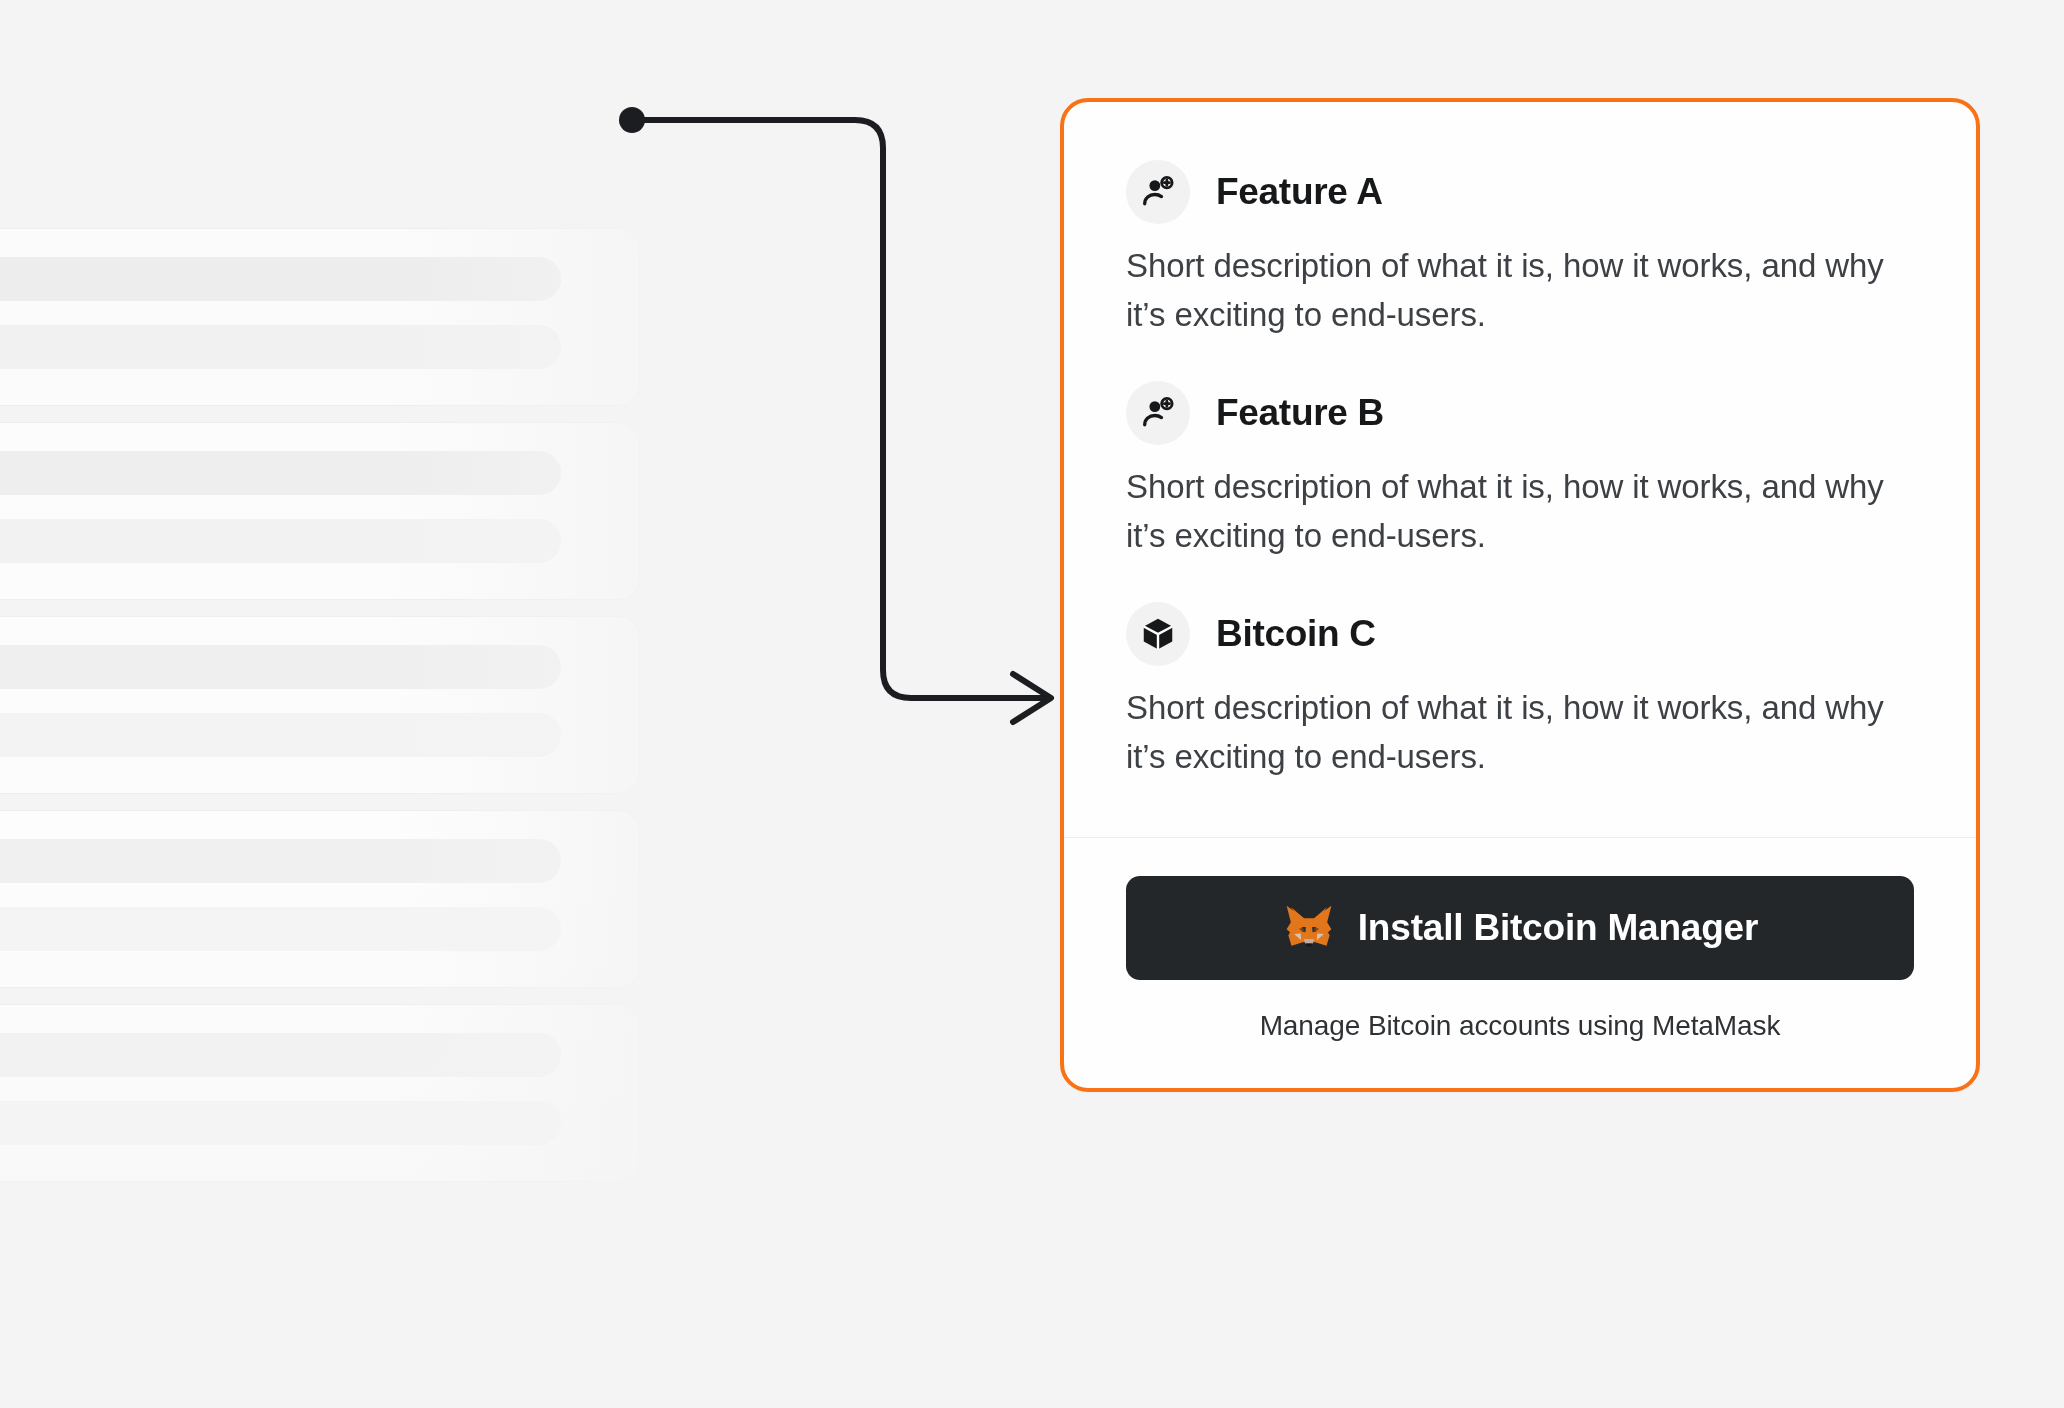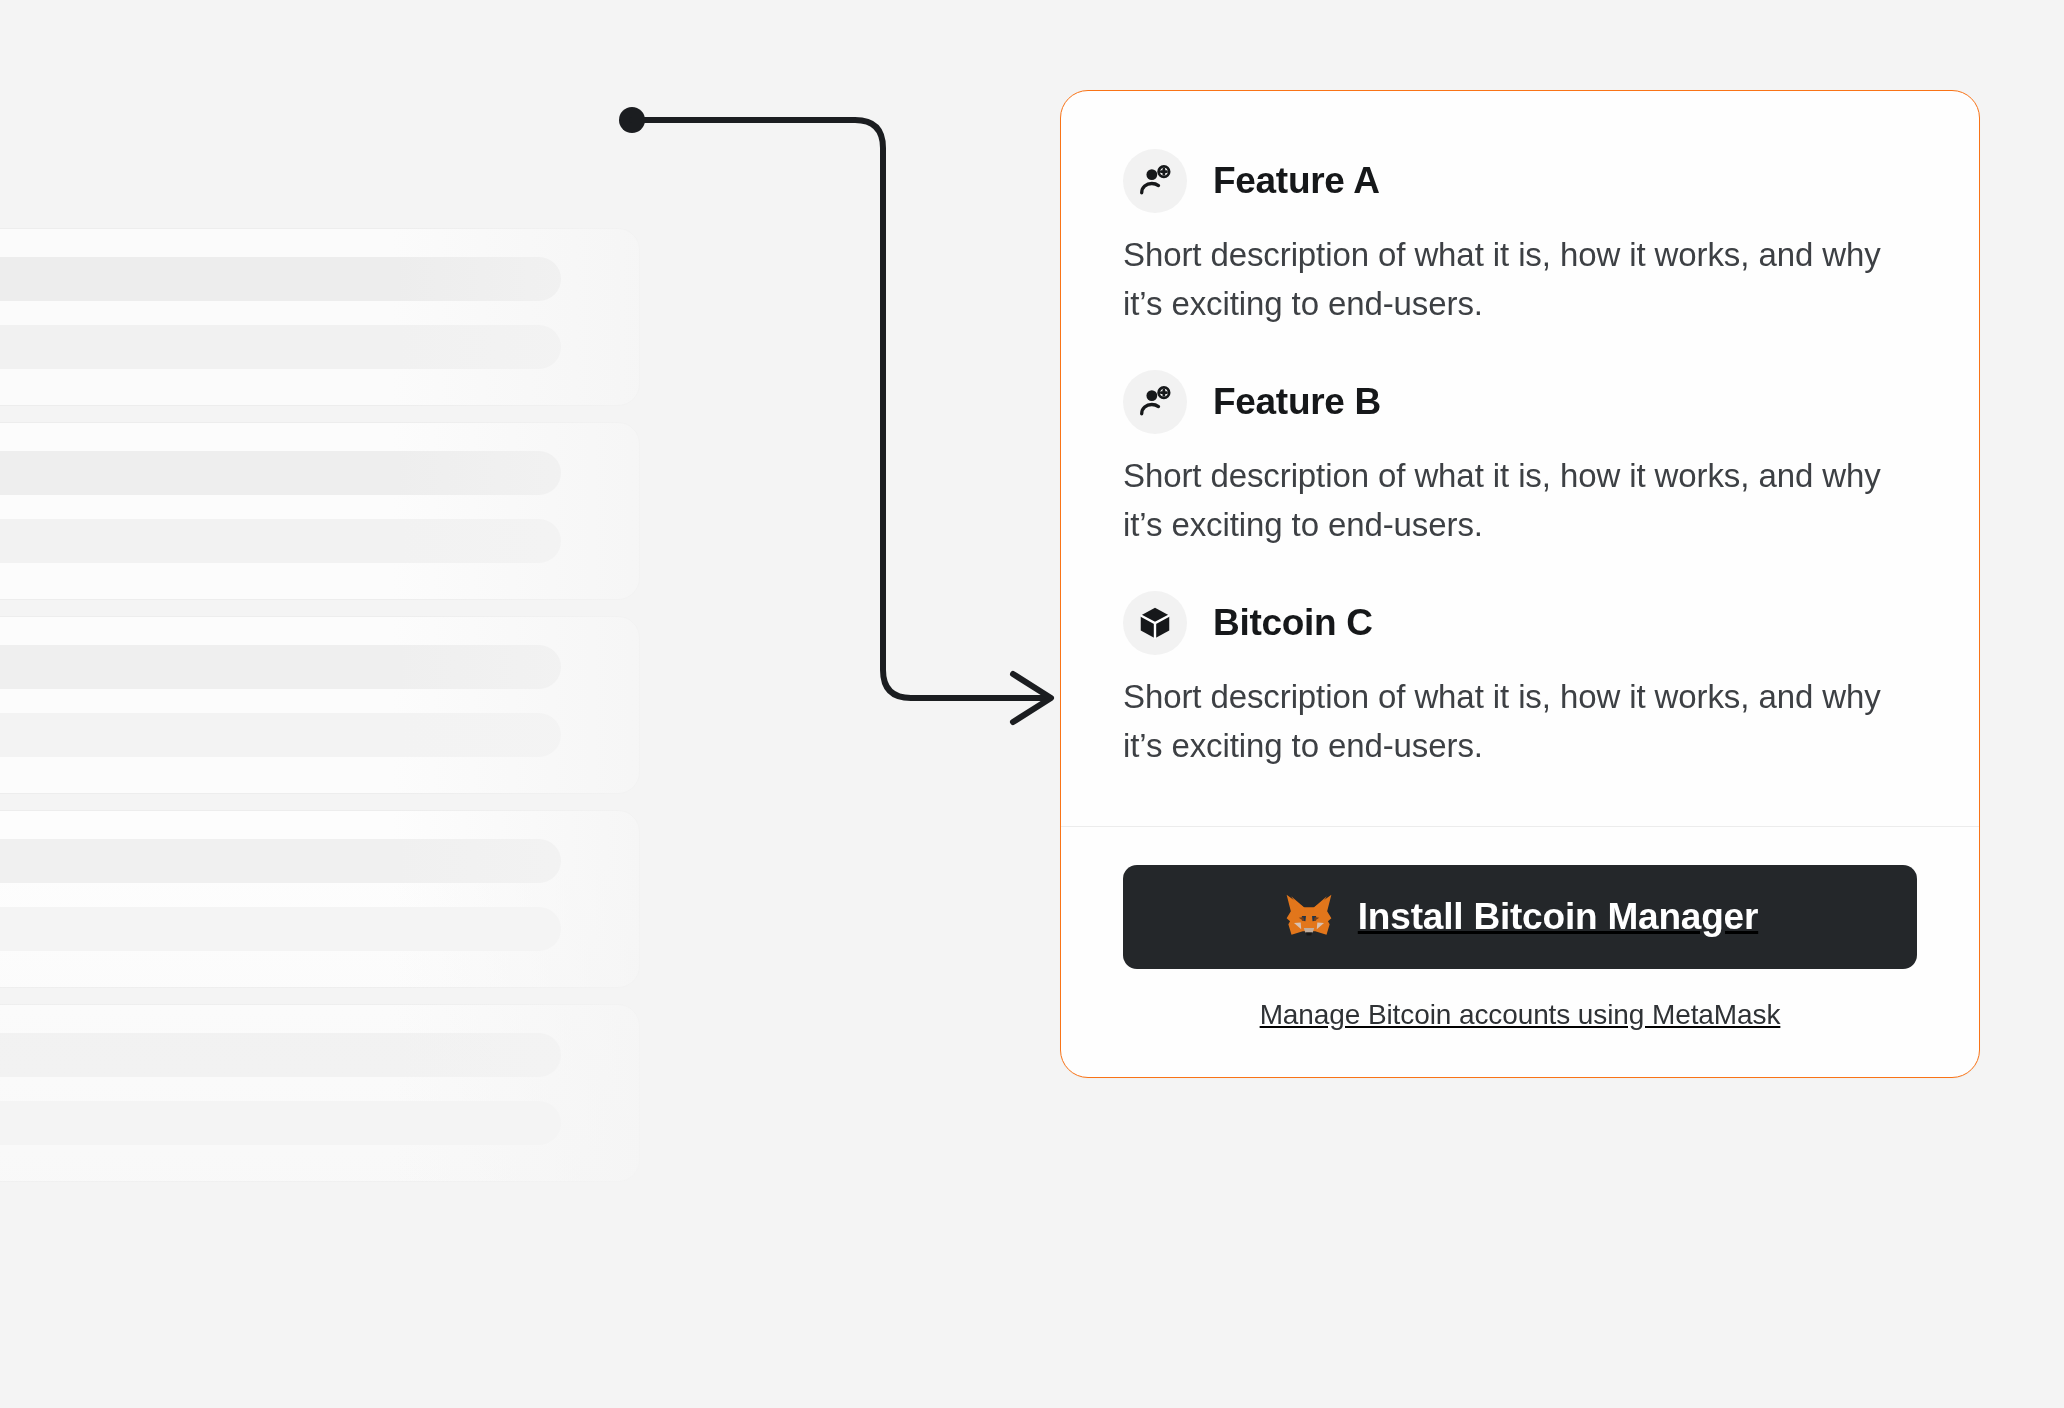--- a/index.html
+++ b/index.html
@@ -95,24 +95,24 @@
     left: 0; top: 0;
     width: 2064px; height: 1408px;
     z-index: 4;
     pointer-events: none;
   }
 
   
   .card {
     position: absolute;
     left: 1060px;
-    top: 90px;
+    top: 98px;
     width: 920px;
     background: #fefefe;
-    border: 1px solid #f97316;
+    border: 4px solid #f97316;
     border-radius: 28px;
     z-index: 3;
     box-shadow: 0 1px 2px rgba(0,0,0,0.02);
   }
   .card-body { padding: 58px 62px 30px 62px; }
   .feature { margin-bottom: 42px; }
   .feature:last-child { margin-bottom: 26px; }
   .feature-head {
     display: flex;
     align-items: center;
@@ -145,21 +145,20 @@
   .card-divider {
     height: 1px;
     background: #ececec;
     width: 100%;
   }
   .card-footer {
     padding: 38px 62px 46px 62px;
     display: flex;
     flex-direction: column;
     align-items: center;
-    text-decoration: underline;
   }
   .install-btn {
     width: 100%;
     height: 104px;
     background: #24272a;
     border: none;
     border-radius: 14px;
     display: flex;
     align-items: center;
     justify-content: center;

